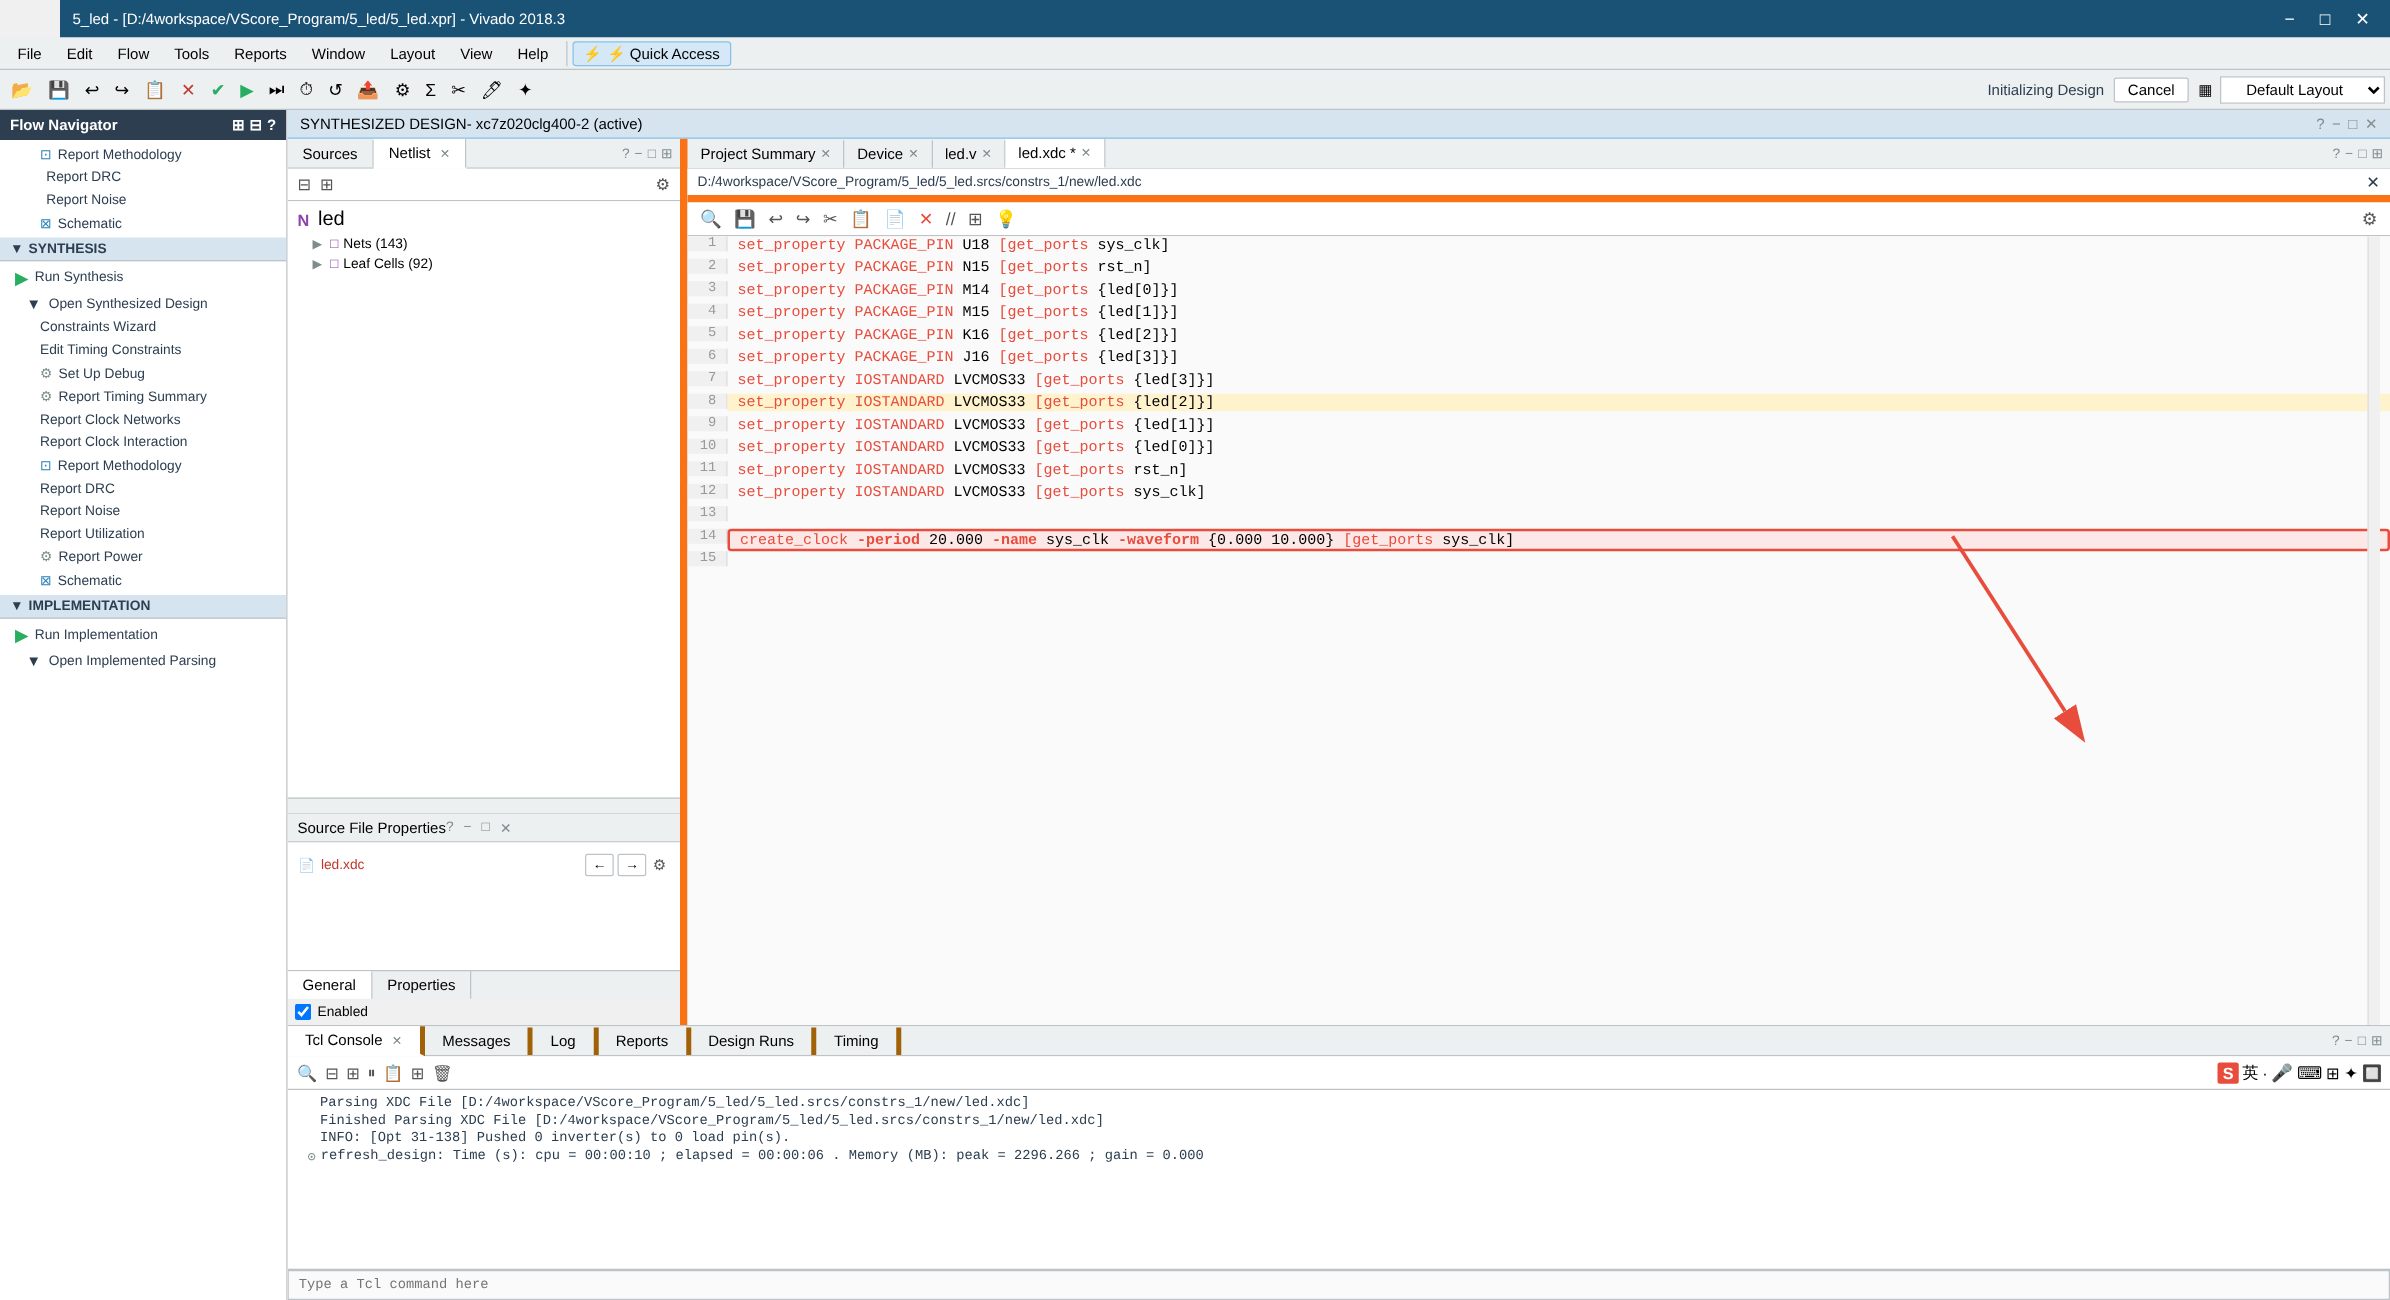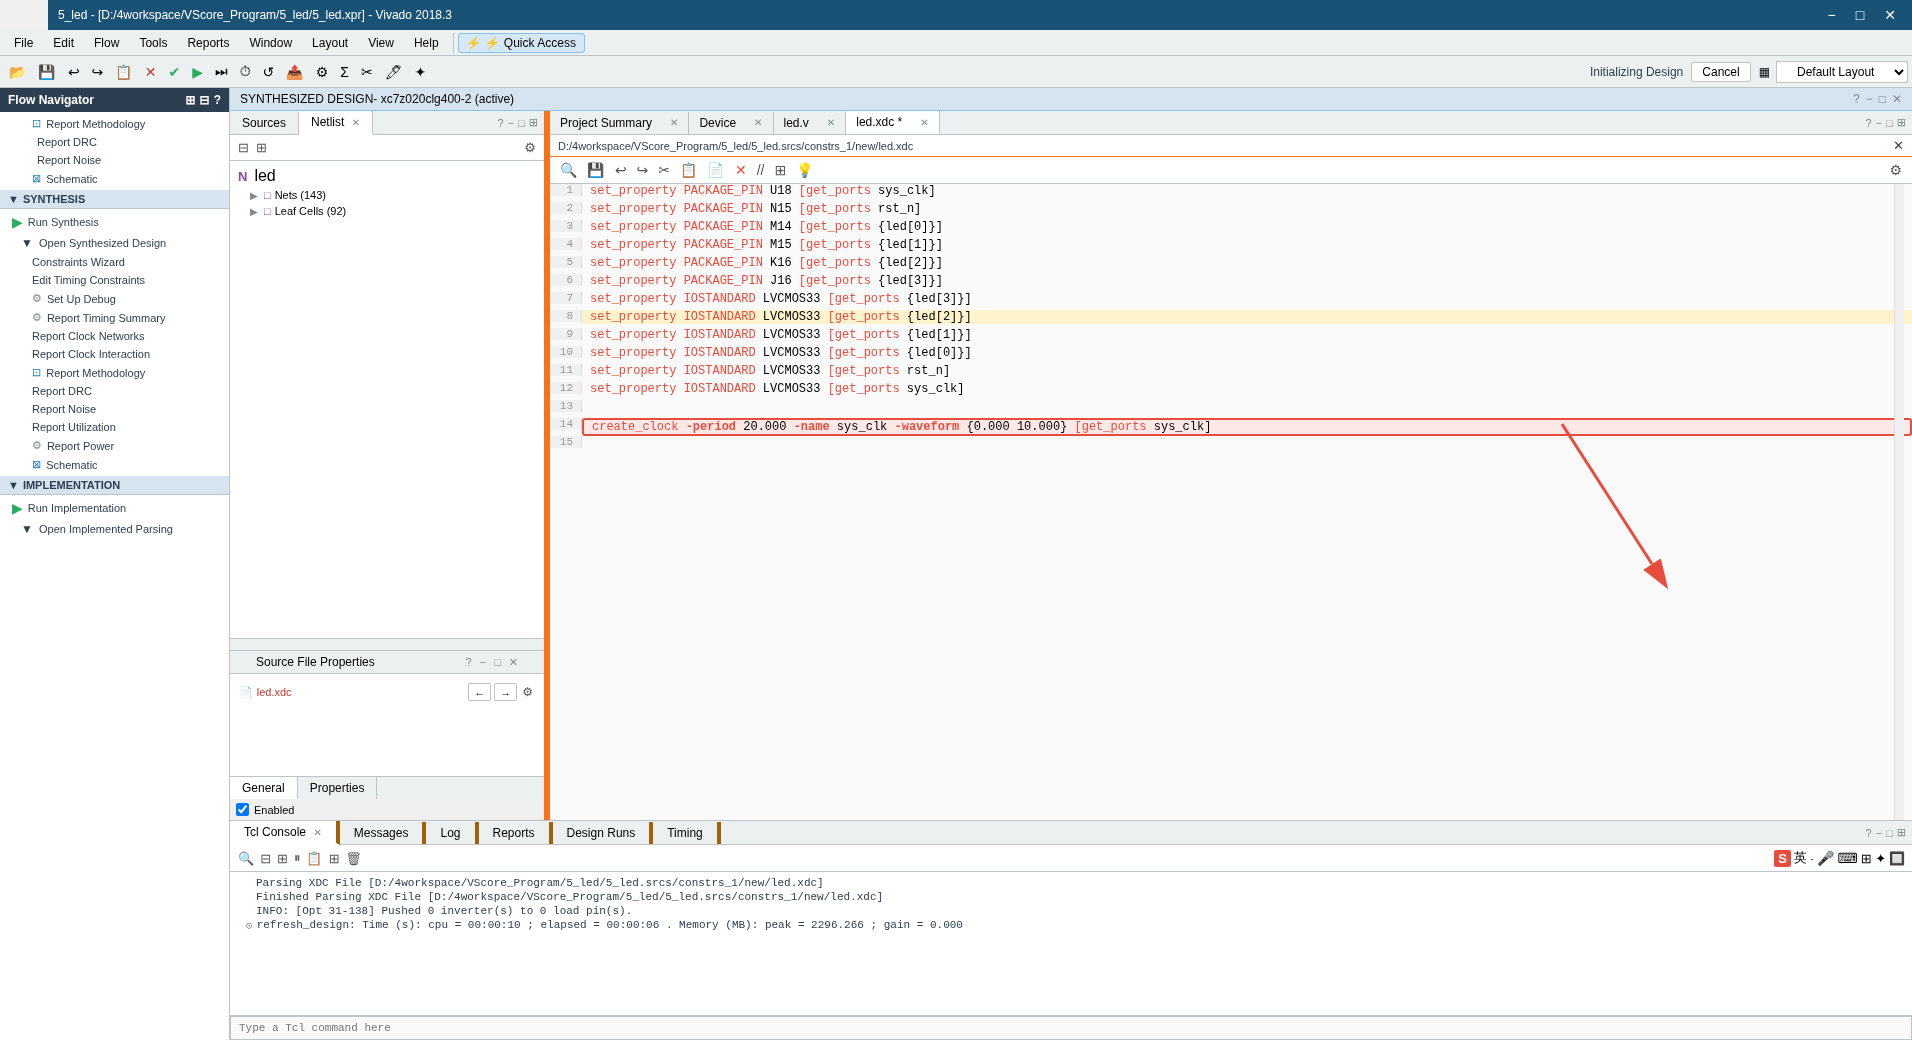--- a/index.html
+++ b/index.html
@@ -62,38 +62,38 @@
     #sources-toolbar { display: flex; align-items: center; padding: 3px 6px; background: white; border-bottom: 1px solid #bdc3c7; gap: 3px; justify-content: space-between; }
     .src-tool-btn { background: none; border: none; cursor: pointer; font-size: 13px; color: #555; padding: 2px; }
     #sources-tree { flex: 1; overflow-y: auto; background: white; padding: 4px; }
     .tree-item { padding: 2px 4px; cursor: pointer; font-size: 11px; display: flex; align-items: center; gap: 4px; }
     .tree-item .arrow { width: 10px; display: inline-block; font-size: 10px; color: #7f8c8d; }
     .tree-label-n { color: #8e44ad; font-weight: bold; font-size: 13px; }
     .tree-nest1 { padding-left: 16px; }
 
     
     #src-props { border-top: 1px solid #bdc3c7; height: 170px; display: flex; flex-direction: column; }
-    #src-props-header { background: #ecf0f1; border-bottom: 1px solid #bdc3c7; padding: 4px 26px; display: flex; align-items: center; justify-content: space-between; }
+    #src-props-header { background: #ecf0f1; border-bottom: 1px solid #bdc3c7; padding: 4px 8px; display: flex; align-items: center; }
     #src-props-header .icons { display: flex; gap: 4px; }
     #src-props-content { flex: 1; overflow-y: auto; background: white; padding: 6px; }
     .prop-file { display: flex; align-items: center; gap: 4px; padding: 3px; color: #c0392b; font-size: 11px; }
     .nav-arrows { display: flex; gap: 3px; margin-left: auto; }
     .nav-arrow-btn { background: none; border: 1px solid #bdc3c7; cursor: pointer; font-size: 11px; padding: 1px 5px; border-radius: 2px; }
     #src-props-tabs { display: flex; border-top: 1px solid #bdc3c7; background: #ecf0f1; }
     .prop-tab { padding: 4px 12px; cursor: pointer; font-size: 12px; border-right: 1px solid #bdc3c7; }
     .prop-tab.active { background: white; }
     .checkbox-row { display: flex; align-items: center; gap: 5px; padding: 4px 6px; font-size: 11px; }
 
     
     #editor-panel { flex: 1; display: flex; flex-direction: column; }
     #editor-tabs { display: flex; align-items: center; background: #ecf0f1; border-bottom: 1px solid #bdc3c7; overflow-x: auto; }
-    .ed-tab { padding: 4px 10px; cursor: pointer; font-size: 12px; border-right: 1px solid #bdc3c7; white-space: nowrap; display: flex; align-items: center; gap: 18px; }
+    .ed-tab { padding: 4px 10px; cursor: pointer; font-size: 12px; border-right: 1px solid #bdc3c7; white-space: nowrap; display: flex; align-items: center; gap: 4px; }
     .ed-tab.active { background: white; border-bottom: 2px solid white; margin-bottom: -1px; }
     .ed-tab .close { font-size: 10px; color: #7f8c8d; cursor: pointer; }
-    #editor-path { display: flex; align-items: center; padding: 3px 8px; background: white; border-bottom: 1px solid #f97316; font-size: 11px; color: #2c3e50; }
+    #editor-path { display: flex; align-items: center; padding: 3px 8px; background: white; border-bottom: 6px solid #f97316; font-size: 11px; color: #2c3e50; }
     #editor-toolbar { display: flex; align-items: center; padding: 3px 6px; background: white; border-bottom: 1px solid #bdc3c7; gap: 2px; justify-content: space-between; }
     .ed-tool-btn { background: none; border: none; cursor: pointer; font-size: 14px; color: #555; padding: 2px 4px; border-radius: 2px; }
     #code-area { flex: 1; overflow-y: auto; background: #fafafa; font-family: 'Courier New', monospace; font-size: 12px; position: relative; }
     .code-line { display: flex; align-items: flex-start; min-height: 18px; }
     .line-num { width: 32px; text-align: right; padding-right: 8px; color: #999; font-size: 11px; user-select: none; flex-shrink: 0; background: #f0f0f0; border-right: 1px solid #ddd; padding-left: 4px; }
     .line-content { padding-left: 8px; white-space: pre; flex: 1; }
     .line-content.highlighted { background: #fff3cd; }
     .line-content.red-border { background: #fde8e8; border: 2px solid #e74c3c; border-radius: 3px; }
     .kw-set { color: #e74c3c; }
     .kw-prop { color: #e74c3c; }

